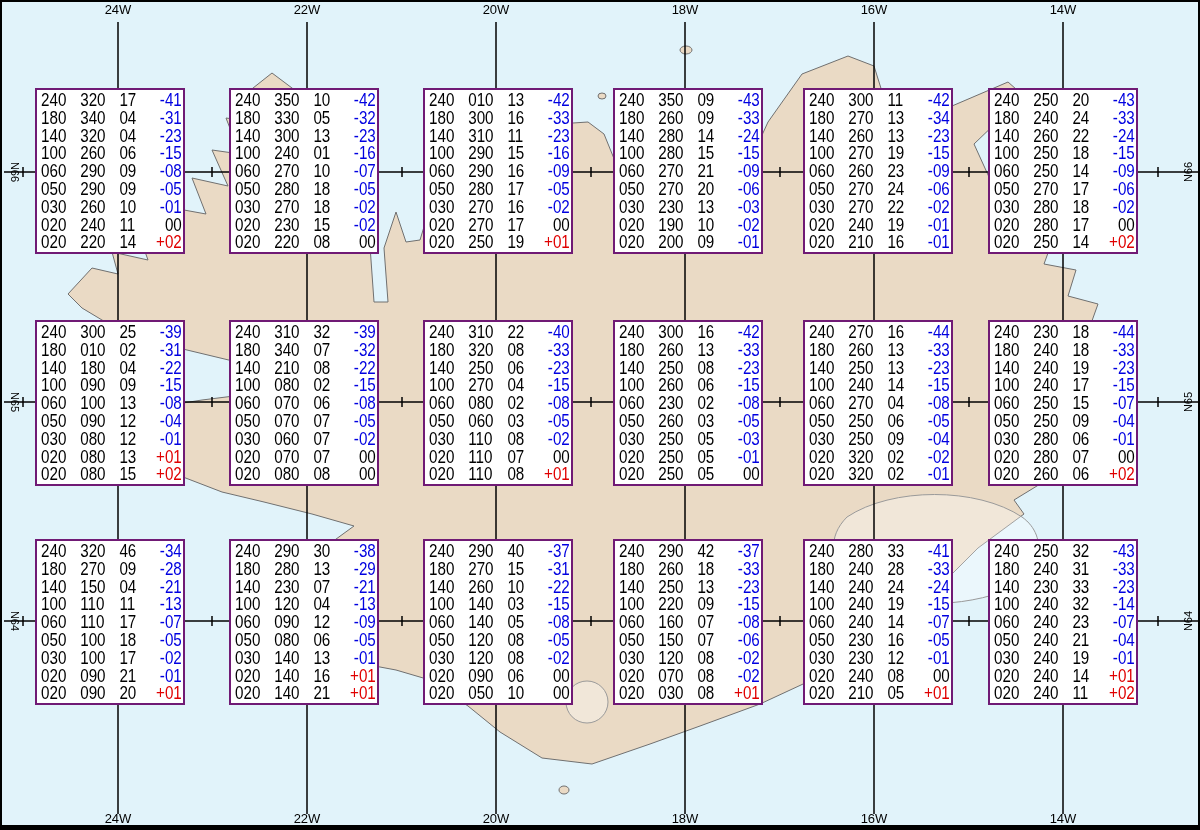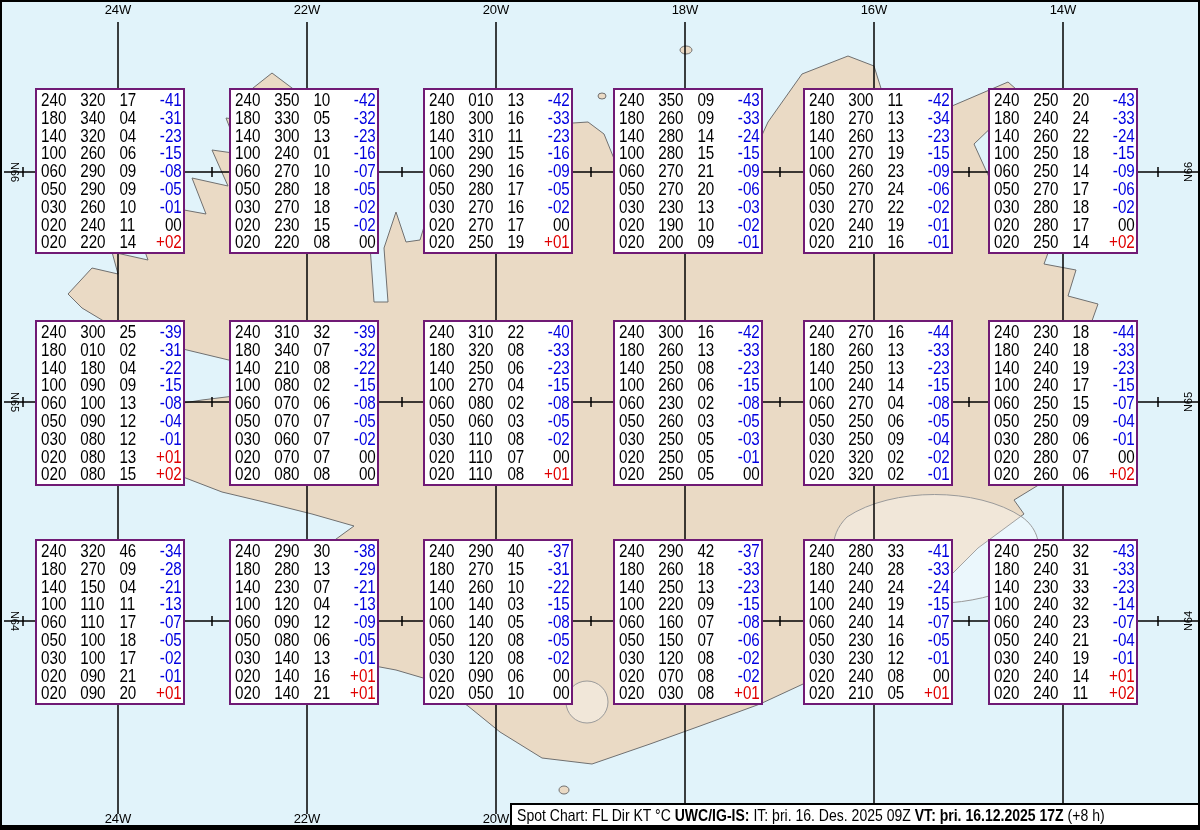--- a/index.html
+++ b/index.html
@@ -1134,17 +1134,14 @@
         </div>
         <div class="spot-row">
           <span class="c-fl">020</span>
           <span class="c-dir">240</span>
           <span class="c-kt">11</span>
           <span class="c-tmp pos">+02</span>
         </div>
       </div>
     </div>
 
-  <div id="footer-bar">
-    <div id="footer-text"><span class="seg-normal">Spot Chart: FL Dir KT °C </span><span class="seg-bold">UWC/IG-IS:</span><span class="seg-normal"> IT: þri. 16. Des. 2025 09Z </span><span class="seg-bold">VT: þri. 16.12.2025 17Z</span><span class="seg-normal"> (+8 h)</span></div>
-  </div>
 
 </div>
 
 </body></html>

